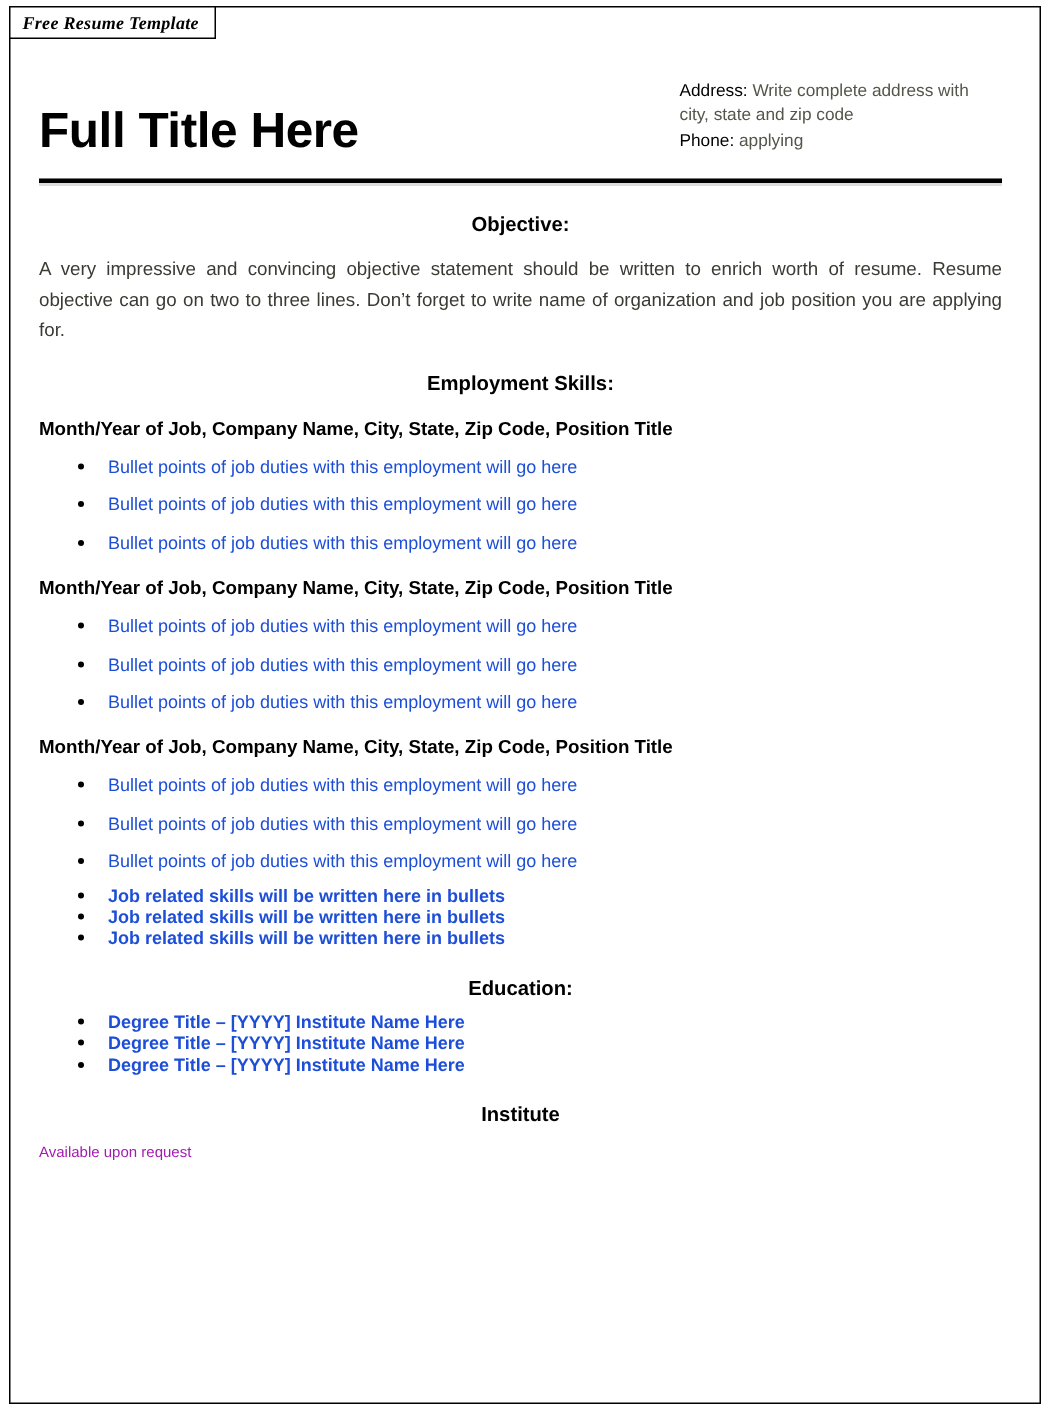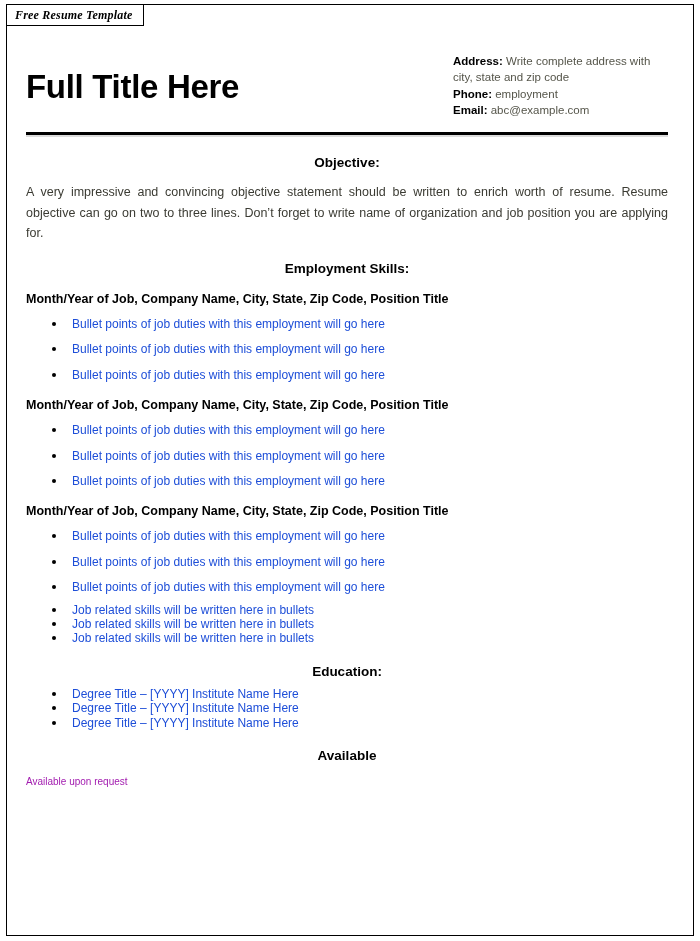--- a/index.html
+++ b/index.html
@@ -87,21 +87,21 @@
 
   .contact {
     text-align: left;
     font-size: 11.5px;
     line-height: 1.42;
     color: #55554a;
     margin-top: 4px;
     max-width: 215px;
   }
   .contact .label {
-    font-weight: bold;
+    font-weight: normal;
     color: #000000;
   }
   .contact .line {
     white-space: normal;
   }
 
   .rule {
     margin-top: 14px;
     height: 5px;
     background: #dcdcdc;
@@ -159,21 +159,21 @@
     content: "";
     position: absolute;
     left: 26px;
     top: 5px;
     width: 4px;
     height: 4px;
     border-radius: 50%;
     background: #000000;
   }
 
-  ul.bullets.tight li { margin-top: 0; }
+  ul.bullets.tight li { margin-top: 0; font-weight: bold; }
 
   .refs-body {
     font-size: 10px;
     color: #a21caf;
     margin-top: 13px;
   }
 </style>
 </head>
 <body>
 
@@ -190,25 +190,21 @@
     <div class="header-row">
       <div class="full-name">Full Title Here</div>
 
       <div class="contact">
         <div class="line">
           <span class="label">Address:</span>
           <span>Write complete address with city, state and zip code</span>
         </div>
         <div class="line">
           <span class="label">Phone:</span>
-          <span>employment</span>
-        </div>
-        <div class="line">
-          <span class="label">Email:</span>
-          <span>abc@example.com</span>
+          <span>applying</span>
         </div>
       </div>
     </div>
 
     <div class="rule"></div>
 
     <div class="section-head">Objective:</div>
     <div class="para">A very impressive and convincing objective statement should be written to enrich worth of resume. Resume objective can go on two to three lines. Don’t forget to write name of organization and job position you are applying for.</div>
 
     <div class="section-head">Employment Skills:</div>
@@ -240,17 +236,17 @@
       <li>Job related skills will be written here in bullets</li>
     </ul>
 
     <div class="section-head">Education:</div>
     <ul class="bullets tight">
       <li>Degree Title – [YYYY] Institute Name Here</li>
       <li>Degree Title – [YYYY] Institute Name Here</li>
       <li>Degree Title – [YYYY] Institute Name Here</li>
     </ul>
 
-    <div class="section-head">Available</div>
+    <div class="section-head">Institute</div>
     <div class="refs-body">Available upon request</div>
 
   </div>
 </div>
 
 </body></html>

